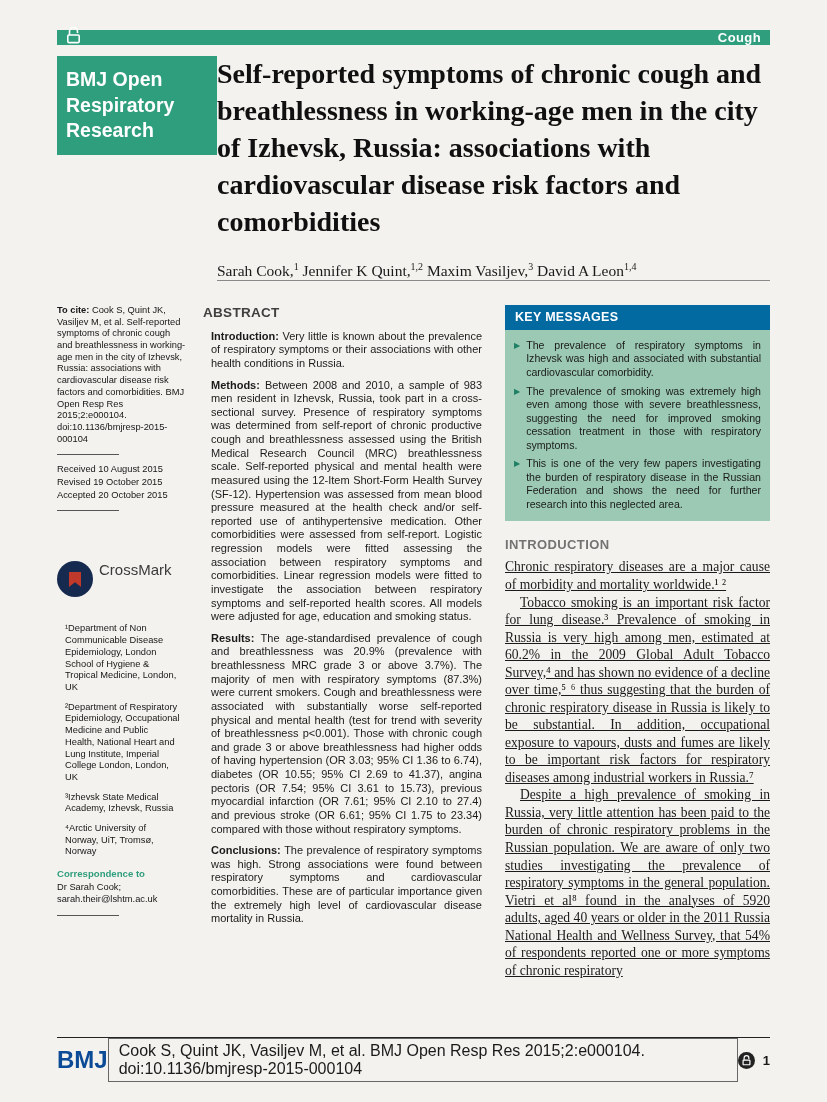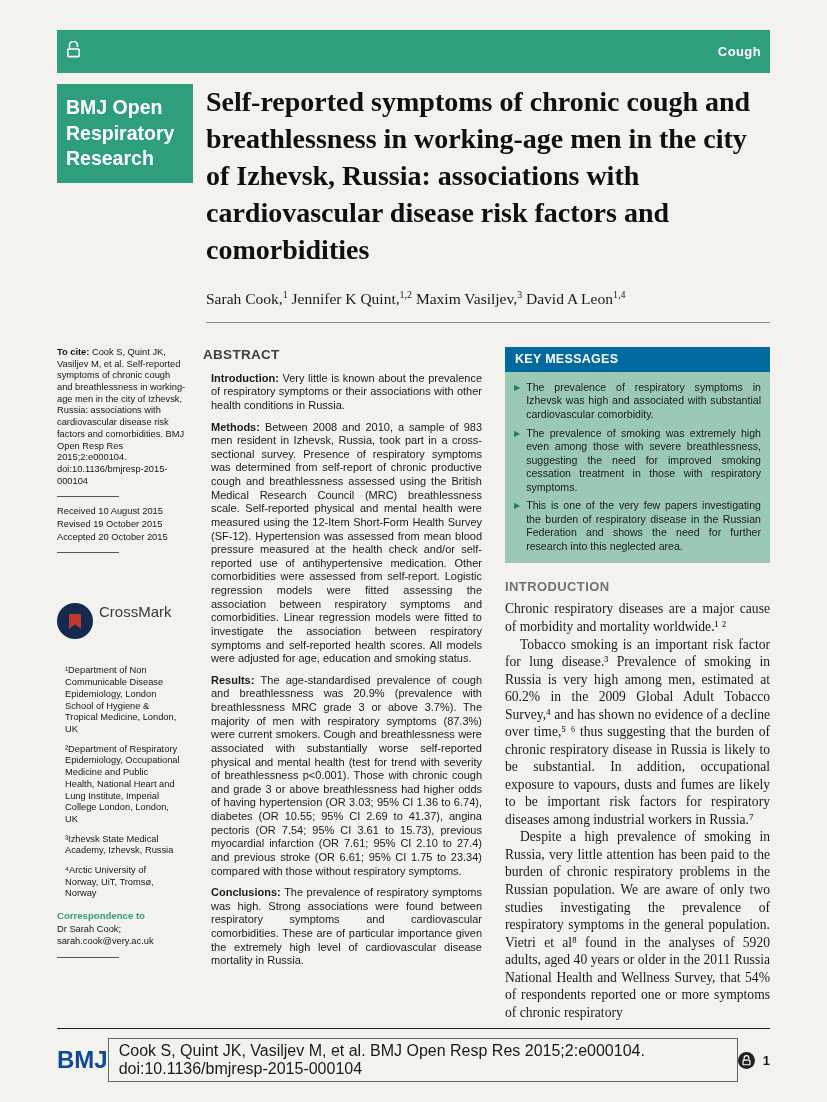--- a/index.html
+++ b/index.html
@@ -1,29 +1,29 @@
 <!DOCTYPE html>
 <html><head>
 <meta charset="utf-8">
 <style>
   * { box-sizing: border-box; }
   body { margin:0; background:#e9e7e4; font-family:"Liberation Sans", sans-serif; }
   .page { width:827px; height:1102px; background:#f4f2ee; position:relative;
           color:#1a1a1a; padding:30px 57px 0; overflow:hidden; margin:0 auto; }
 
   
-  .top-bar { height:43px; background:#2f9e7d; display:flex; align-items:center;
+  .top-bar { height:15px; background:#2f9e7d; display:flex; align-items:center;
              justify-content:space-between; padding:0 9px; }
   .topic-tag { color:#fff; font-weight:bold; font-size:13px; letter-spacing:.4px; }
 
   
   .head-row { display:flex; margin-top:11px; }
-  .brand-box { width:136px; background:#2f9e7d; color:#fff; font-weight:bold;
+  .brand-box { width:160px; background:#2f9e7d; color:#fff; font-weight:bold;
                font-size:19.5px; line-height:1.32; padding:11px 9px; align-self:flex-start; }
-  .title-block { flex:1; margin-left:13px; border-bottom:1px solid #8a8a8a; padding-bottom:14px; }
+  .title-block { flex:1; border-bottom:1px solid #8a8a8a; }
   .article-title { margin:0; font-family:"Liberation Serif", serif; font-weight:bold;
                    font-size:28px; line-height:1.32; color:#101010; }
   .authors { margin-top:20px; font-family:"Liberation Serif", serif; font-size:15.5px; }
   .authors sup { font-size:10px; }
 
   
   .columns { display:flex; margin-top:24px; gap:15px; }
   .col-left { width:131px; font-size:9.3px; line-height:1.26; color:#161616; }
   .cite-label { font-weight:bold; }
   .rule { width:62px; border-top:1px solid #555; margin:9px 0; height:0; }
@@ -50,26 +50,26 @@
               padding:5px 10px 6px; letter-spacing:.3px; }
   .key-body { background:#9bc9b3; padding:9px 9px 10px; font-size:10.6px;
               line-height:1.28; text-align:justify; }
   .key-item { display:flex; gap:6px; margin-bottom:5px; }
   .key-item:last-child { margin-bottom:0; }
   .key-arrow { color:#1d7f63; flex:0 0 auto; font-size:8px; padding-top:2px; }
   .intro-heading { color:#737373; font-weight:bold; font-size:13px;
                    margin:16px 0 6px; letter-spacing:.4px; }
   .intro-text { font-family:"Liberation Serif", serif; font-size:13.6px;
                 line-height:1.29; text-align:justify; }
-  .intro-text p { margin:0; }
+  .intro-text p { margin:0;text-decoration:underline; }
   .intro-text p + p { text-indent:15px; }
 
   
   .footer { position:absolute; left:57px; right:57px; bottom:20px;
-            border-top:1.5px solid #222; padding-top:9px; display:flex; align-items:center; }
+            border-top:1.5px solid #222; padding-top:0; display:flex; align-items:center; }
   .bmj-logo { color:#0a4a96; font-weight:800; font-size:24px; }
   .footer-citation-wrap { flex:1; display:flex; justify-content:center; }
   .footer-citation { border:1px solid #666; padding:3px 10px; font-size:16px; }
   .footer-right { display:flex; align-items:center; gap:8px; }
   .oa-circle { width:17px; height:17px; border-radius:50%; background:#222;
                display:flex; align-items:center; justify-content:center; }
   .page-number { font-weight:bold; font-size:13px; }
 </style>
 </head>
 <body>
@@ -123,21 +123,21 @@
       <div class="affiliations">
         <p>¹Department of Non Communicable Disease Epidemiology, London School of Hygiene &amp; Tropical Medicine, London, UK</p>
         <p>²Department of Respiratory Epidemiology, Occupational Medicine and Public Health, National Heart and Lung Institute, Imperial College London, London, UK</p>
         <p>³Izhevsk State Medical Academy, Izhevsk, Russia</p>
         <p>⁴Arctic University of Norway, UiT, Tromsø, Norway</p>
       </div>
 
       <div class="corr">
         <div class="corr-heading">Correspondence to</div>
         <div>Dr Sarah Cook;</div>
-        <div>sarah.cook@very.ac.uk</div>
+        <div>sarah.their@lshtm.ac.uk</div>
       </div>
       <div class="rule"></div>
     </div>
 
     <div class="col-mid">
       <h2 class="abstract-heading">ABSTRACT</h2>
       <p class="abs-sec"><span class="abs-label">Introduction: </span><span>Very little is known about the prevalence of respiratory symptoms or their associations with other health conditions in Russia.</span></p>
       <p class="abs-sec"><span class="abs-label">Methods: </span><span>Between 2008 and 2010, a sample of 983 men resident in Izhevsk, Russia, took part in a cross-sectional survey. Presence of respiratory symptoms was determined from self-report of chronic productive cough and breathlessness assessed using the British Medical Research Council (MRC) breathlessness scale. Self-reported physical and mental health were measured using the 12-Item Short-Form Health Survey (SF-12). Hypertension was assessed from mean blood pressure measured at the health check and/or self-reported use of antihypertensive medication. Other comorbidities were assessed from self-report. Logistic regression models were fitted assessing the association between respiratory symptoms and comorbidities. Linear regression models were fitted to investigate the association between respiratory symptoms and self-reported health scores. All models were adjusted for age, education and smoking status.</span></p>
       <p class="abs-sec"><span class="abs-label">Results: </span><span>The age-standardised prevalence of cough and breathlessness was 20.9% (prevalence with breathlessness MRC grade 3 or above 3.7%). The majority of men with respiratory symptoms (87.3%) were current smokers. Cough and breathlessness were associated with substantially worse self-reported physical and mental health (test for trend with severity of breathlessness p&lt;0.001). Those with chronic cough and grade 3 or above breathlessness had higher odds of having hypertension (OR 3.03; 95% CI 1.36 to 6.74), diabetes (OR 10.55; 95% CI 2.69 to 41.37), angina pectoris (OR 7.54; 95% CI 3.61 to 15.73), previous myocardial infarction (OR 7.61; 95% CI 2.10 to 27.4) and previous stroke (OR 6.61; 95% CI 1.75 to 23.34) compared with those without respiratory symptoms.</span></p>
       <p class="abs-sec"><span class="abs-label">Conclusions: </span><span>The prevalence of respiratory symptoms was high. Strong associations were found between respiratory symptoms and cardiovascular comorbidities. These are of particular importance given the extremely high level of cardiovascular disease mortality in Russia.</span></p>

